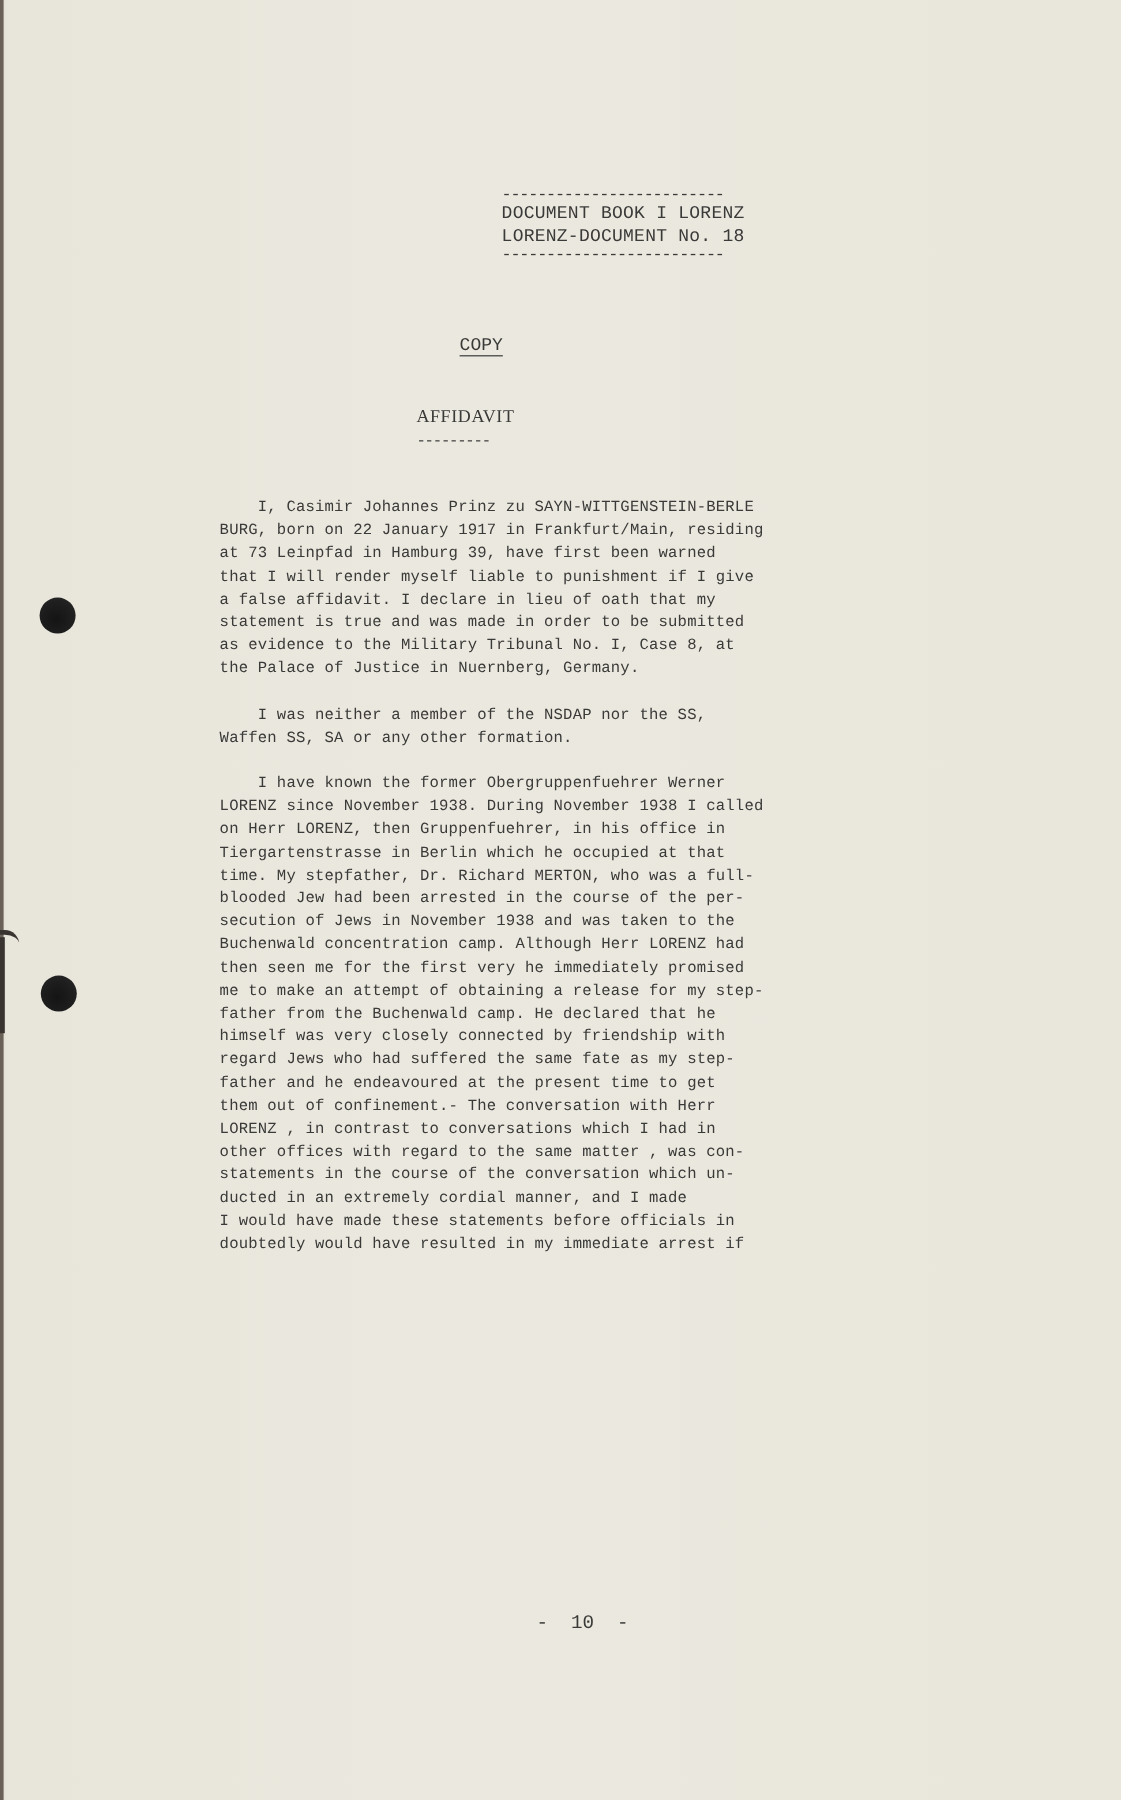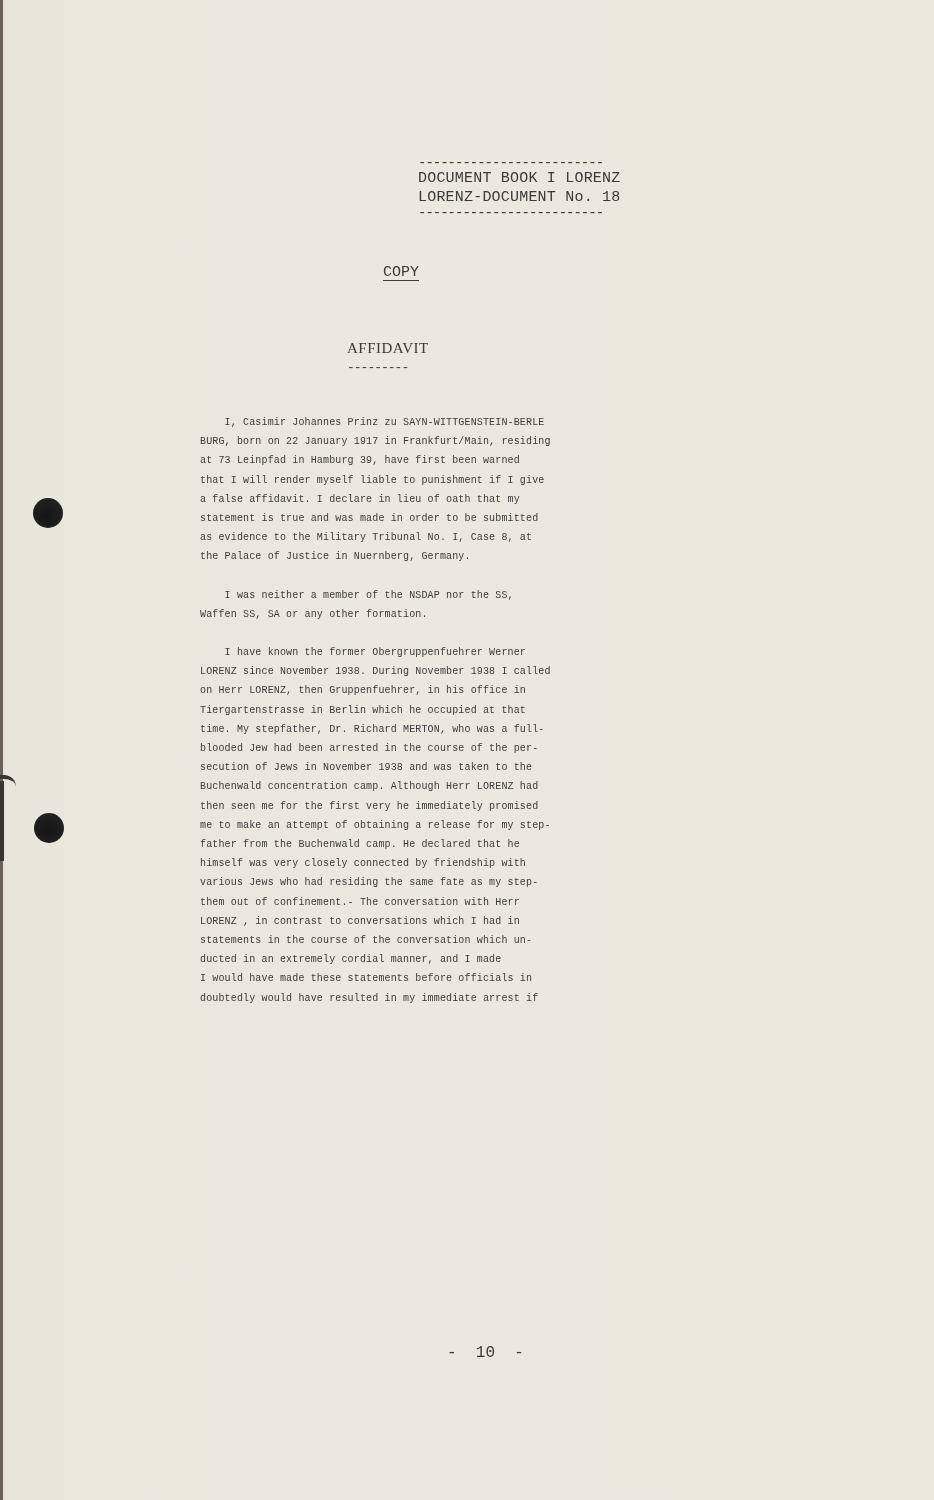--- a/index.html
+++ b/index.html
@@ -62,44 +62,44 @@
       color: #3a3a38;
       font-size: 14px;
       line-height: 12px;
       height: 12px;
       overflow: hidden;
       white-space: nowrap;
     }
     .doc-line { white-space: pre; }
     .copy-label {
       position: absolute;
-      left: 383px; top: 264px;
+      left: 383px; top: 280px;
       font-size: 15px;
       text-decoration: underline;
       text-underline-offset: 4px;
     }
     .title-label {
       position: absolute;
       left: 347px; top: 340px;
       font-size: 15px;
       letter-spacing: 0.5px;
       font-family: Liberation Serif, serif;
     }
     .title-underline {
       position: absolute;
       left: 347px; top: 360px;
       font-size: 13px;
       letter-spacing: -1px;
       white-space: nowrap;
     }
     .body-text {
       position: absolute;
-      left: 200px; top: 413px;
+      left: 183px; top: 413px;
       width: 690px;
-      font-size: 10px;
+      font-size: 13px;
       line-height: 19.2px;
       letter-spacing: 0.15px;
     }
     .para {
       margin: 0 0 19px 0;
     }
     .para .line {
       white-space: pre;
       display: block;
     }
@@ -157,23 +157,25 @@
       <span class="line">on Herr LORENZ, then Gruppenfuehrer, in his office in</span>
       <span class="line">Tiergartenstrasse in Berlin which he occupied at that</span>
       <span class="line">time. My stepfather, Dr. Richard MERTON, who was a full-</span>
       <span class="line">blooded Jew had been arrested in the course of the per-</span>
       <span class="line">secution of Jews in November 1938 and was taken to the</span>
       <span class="line">Buchenwald concentration camp. Although Herr LORENZ had</span>
       <span class="line">then seen me for the first very he immediately promised</span>
       <span class="line">me to make an attempt of obtaining a release for my step-</span>
       <span class="line">father from the Buchenwald camp. He declared that he</span>
       <span class="line">himself was very closely connected by friendship with</span>
-      <span class="line">various Jews who had residing the same fate as my step-</span>
+      <span class="line">regard Jews who had suffered the same fate as my step-</span>
+      <span class="line">father and he endeavoured at the present time to get</span>
       <span class="line">them out of confinement.- The conversation with Herr</span>
       <span class="line">LORENZ , in contrast to conversations which I had in</span>
+      <span class="line">other offices with regard to the same matter , was con-</span>
       <span class="line">statements in the course of the conversation which un-</span>
       <span class="line">ducted in an extremely cordial manner, and I made</span>
       <span class="line">I would have made these statements before officials in</span>
       <span class="line">doubtedly would have resulted in my immediate arrest if</span>
     </div>
   </div>
 
   <div class="page-number">-  10  -</div>
 </div>
 

